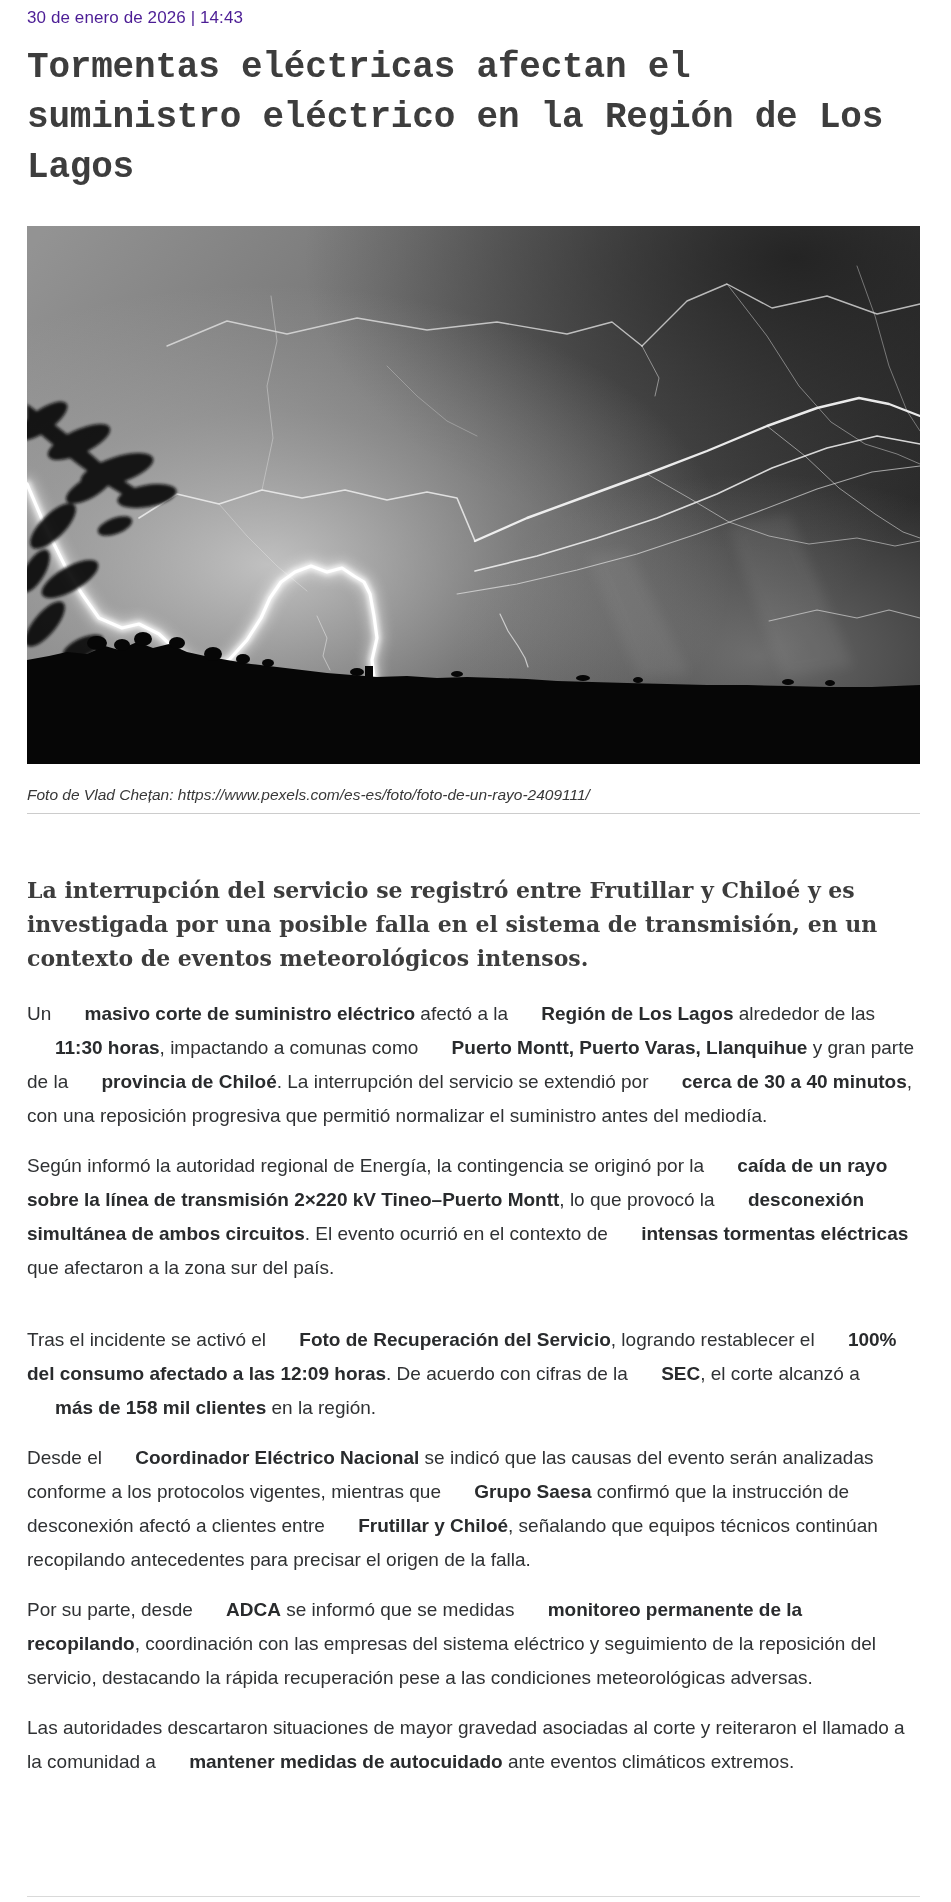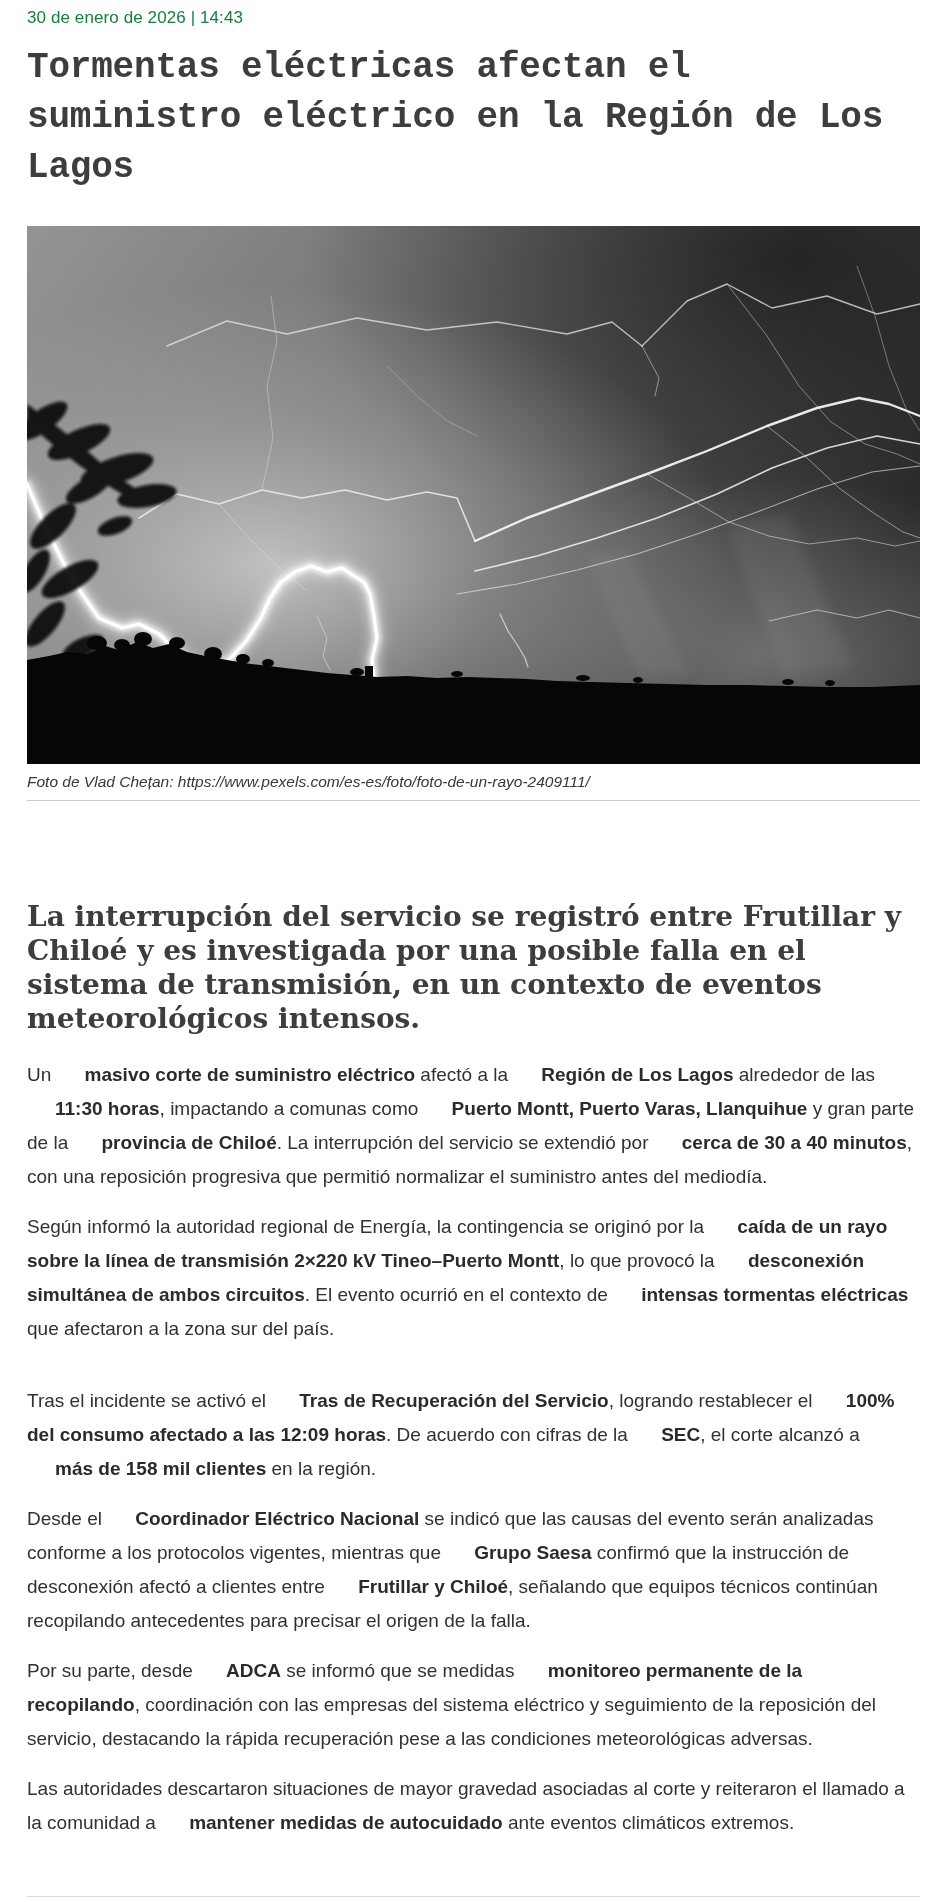--- a/index.html
+++ b/index.html
@@ -9,56 +9,56 @@
     position: relative;
     overflow: hidden;
     font-family: "Liberation Sans", sans-serif;
     color: #2f3133;
   }
   .page {
     padding: 8px 31px 0 27px;
   }
   .date {
     font-size: 17px;
-    color: #15803d;
+    color: #4c1d95;
     letter-spacing: .1px;
   }
   h1.title {
     margin-top: 15px;
     font-family: Liberation Mono, monospace;
     font-weight: 700;
     font-size: 36px;
     line-height: 50px;
     color: #3d3d3d;
     letter-spacing: -0.2px;
   }
   figure { margin-top: 33px; }
   .photo {
     position: relative;
     width: 893px; height: 538px;
     background: #555;
     overflow: hidden;
   }
   .photo svg { position: absolute; inset: 0; width: 100%; height: 100%; display: block; }
   figcaption {
-    margin-top: 9px;
+    margin-top: 22px;
     font-style: italic;
     font-size: 15.5px;
     color: #383838;
   }
   hr.caption-rule {
     border: none;
     border-top: 1px solid #cccccc;
     margin-top: 9px;
   }
   .lead {
-    margin-top: 99px;
+    margin-top: 59px;
     font-family: "DejaVu Serif", "Liberation Serif", serif;
     font-weight: 700;
-    font-size: 28px;
+    font-size: 22px;
     line-height: 34px;
     color: #3d3d3d;
   }
   .body-text { margin-top: 22px; }
   .body-text p {
     font-size: 19px;
     line-height: 34px;
     margin-bottom: 16px;
     color: #2f3133;
   }
@@ -192,21 +192,21 @@
     </div>
     <figcaption>Foto de Vlad Chețan: https://www.pexels.com/es-es/foto/foto-de-un-rayo-2409111/</figcaption>
     <hr class="caption-rule">
   </figure>
 
   <p class="lead">La interrupción del servicio se registró entre Frutillar y Chiloé y es investigada por una posible falla en el sistema de transmisión, en un contexto de eventos meteorológicos intensos.</p>
 
   <div class="body-text">
       <p><span>Un </span><strong>masivo corte de suministro eléctrico</strong><span> afectó a la </span><strong>Región de Los Lagos</strong><span> alrededor de las </span><strong>11:30 horas</strong><span>, impactando a comunas como </span><strong>Puerto Montt, Puerto Varas, Llanquihue</strong><span> y gran parte de la </span><strong>provincia de Chiloé</strong><span>. La interrupción del servicio se extendió por </span><strong>cerca de 30 a 40 minutos</strong><span>, con una reposición progresiva que permitió normalizar el suministro antes del mediodía.</span></p>
       <p><span>Según informó la autoridad regional de Energía, la contingencia se originó por la </span><strong>caída de un rayo sobre la línea de transmisión 2×220 kV Tineo–Puerto Montt</strong><span>, lo que provocó la </span><strong>desconexión simultánea de ambos circuitos</strong><span>. El evento ocurrió en el contexto de </span><strong>intensas tormentas eléctricas</strong><span> que afectaron a la zona sur del país.</span></p>
-      <p><span>Tras el incidente se activó el </span><strong>Tras de Recuperación del Servicio</strong><span>, logrando restablecer el </span><strong>100% del consumo afectado a las 12:09 horas</strong><span>. De acuerdo con cifras de la </span><strong>SEC</strong><span>, el corte alcanzó a </span><strong>más de 158 mil clientes</strong><span> en la región.</span></p>
+      <p><span>Tras el incidente se activó el </span><strong>Foto de Recuperación del Servicio</strong><span>, logrando restablecer el </span><strong>100% del consumo afectado a las 12:09 horas</strong><span>. De acuerdo con cifras de la </span><strong>SEC</strong><span>, el corte alcanzó a </span><strong>más de 158 mil clientes</strong><span> en la región.</span></p>
       <p><span>Desde el </span><strong>Coordinador Eléctrico Nacional</strong><span> se indicó que las causas del evento serán analizadas conforme a los protocolos vigentes, mientras que </span><strong>Grupo Saesa</strong><span> confirmó que la instrucción de desconexión afectó a clientes entre </span><strong>Frutillar y Chiloé</strong><span>, señalando que equipos técnicos continúan recopilando antecedentes para precisar el origen de la falla.</span></p>
       <p><span>Por su parte, desde </span><strong>ADCA</strong><span> se informó que se medidas </span><strong>monitoreo permanente de la recopilando</strong><span>, coordinación con las empresas del sistema eléctrico y seguimiento de la reposición del servicio, destacando la rápida recuperación pese a las condiciones meteorológicas adversas.</span></p>
       <p><span>Las autoridades descartaron situaciones de mayor gravedad asociadas al corte y reiteraron el llamado a la comunidad a </span><strong>mantener medidas de autocuidado</strong><span> ante eventos climáticos extremos.</span></p>
     </div>
 
 </div>
 
 <div class="bottom-rule"></div>
 
 </body></html>

